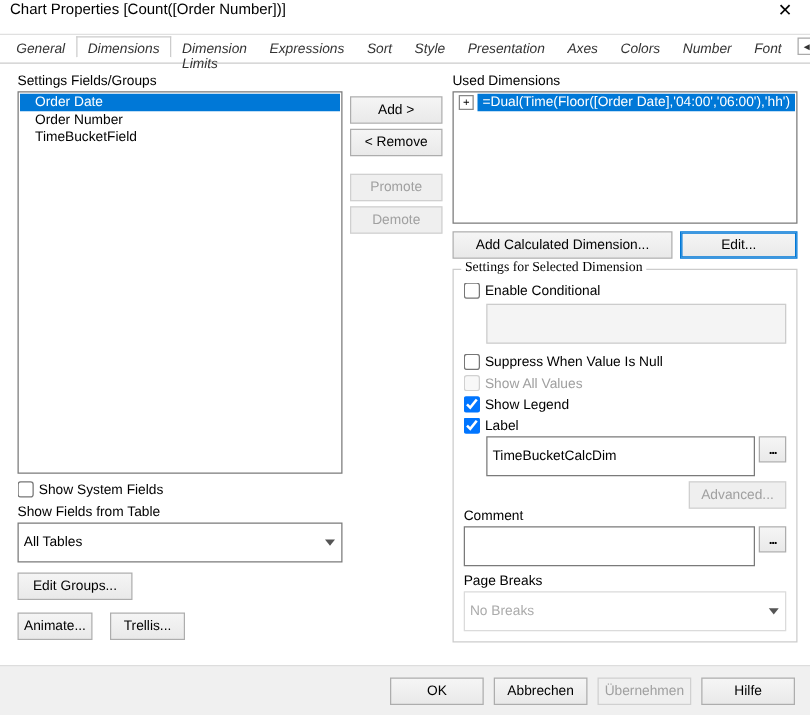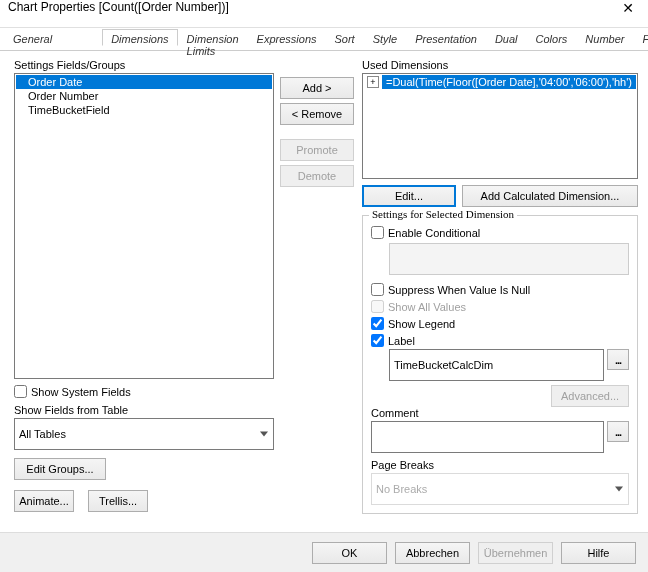--- a/index.html
+++ b/index.html
@@ -2,21 +2,21 @@
 <html><head>
 <meta charset="utf-8">
 <style>
 * { box-sizing: border-box; font-family: "Segoe UI", Tahoma, sans-serif; font-size: 11px; }
 body { margin: 0; background: #fff; width: 648px; height: 572px; overflow: hidden; position: relative; }
 .title-bar { height: 28px; background: #fff; border-bottom: 1px solid #e0e0e0; display: flex; align-items: flex-start; padding: 0 8px; }
 .title-bar .title { flex: 1; font-size: 12px; }
 .close-x { font-size: 14px; font-family: Arial; cursor: default; padding: 0 6px; }
 .tabstrip { display: flex; align-items: flex-start; border-bottom: 1px solid #ccc; height: 23px; background: #fff; padding-left: 4px; font-style: italic; }
 .tab { padding: 3px 8px 0 8px; border: 1px solid transparent; border-bottom: none; color: #333; cursor: default; position: relative; top: 1px; }
-.tab.active { border-color: #ccc; background: #fff; border-bottom: 1px solid #fff; margin-left: 41px; }
+.tab.active { border-color: #ccc; background: #fff; border-bottom: 1px solid #fff; }
 .tab-scroll { display: flex; margin-left: auto; align-items: center; padding: 2px 4px; gap: 2px; }
 .tab-scroll span { border: 1px solid #aaa; width: 14px; height: 14px; display: flex; align-items: center; justify-content: center; font-size: 8px; color: #333; }
 .content { display: flex; padding: 8px 10px 0 14px; gap: 6px; }
 .col-left { width: 260px; }
 .col-mid { width: 76px; padding-top: 18px; display: flex; flex-direction: column; gap: 4px; }
 .col-right { flex: 1; }
 .section-label { margin-bottom: 2px; }
 .listbox { border: 1px solid #7a7a7a; height: 306px; background: #fff; padding: 1px; }
 .list-item { padding: 1px 12px; cursor: default; }
 .list-item.selected { background: #0078d7; color: #fff; }
@@ -63,21 +63,21 @@
 </div>
 
 <div class="tabstrip">
   <div class="tab">General</div>
   <div class="tab active">Dimensions</div>
   <div class="tab">Dimension Limits</div>
   <div class="tab">Expressions</div>
   <div class="tab">Sort</div>
   <div class="tab">Style</div>
   <div class="tab">Presentation</div>
-  <div class="tab">Dual</div>
+  <div class="tab">Axes</div>
   <div class="tab">Colors</div>
   <div class="tab">Number</div>
   <div class="tab">Font</div>
   <div class="tab-scroll">
     <span>◄</span>
 
   </div>
 </div>
 
 <div class="content">
@@ -117,22 +117,22 @@
 
   <div class="col-right">
     <div class="section-label">Used Dimensions</div>
     <div class="used-list">
       <div class="used-item">
         <span class="expander">+</span>
         <span class="txt">=Dual(Time(Floor([Order  Date],'04:00','06:00'),'hh')</span>
       </div>
     </div>
     <div class="btn-row">
+      <div class="btn">Add Calculated Dimension...</div>
       <div class="btn focused" style="max-width:94px">Edit...</div>
-      <div class="btn">Add Calculated Dimension...</div>
     </div>
 
     <div class="fieldset">
       <span class="legend">Settings for Selected Dimension</span>
       <label class="check-row">
         <input type="checkbox" style="">
         <span>Enable Conditional</span>
       </label>
       <div style="margin:4px 0 8px 18px"><input class="text-input disabled" disabled="" style=""></div>
       <label class="check-row">

